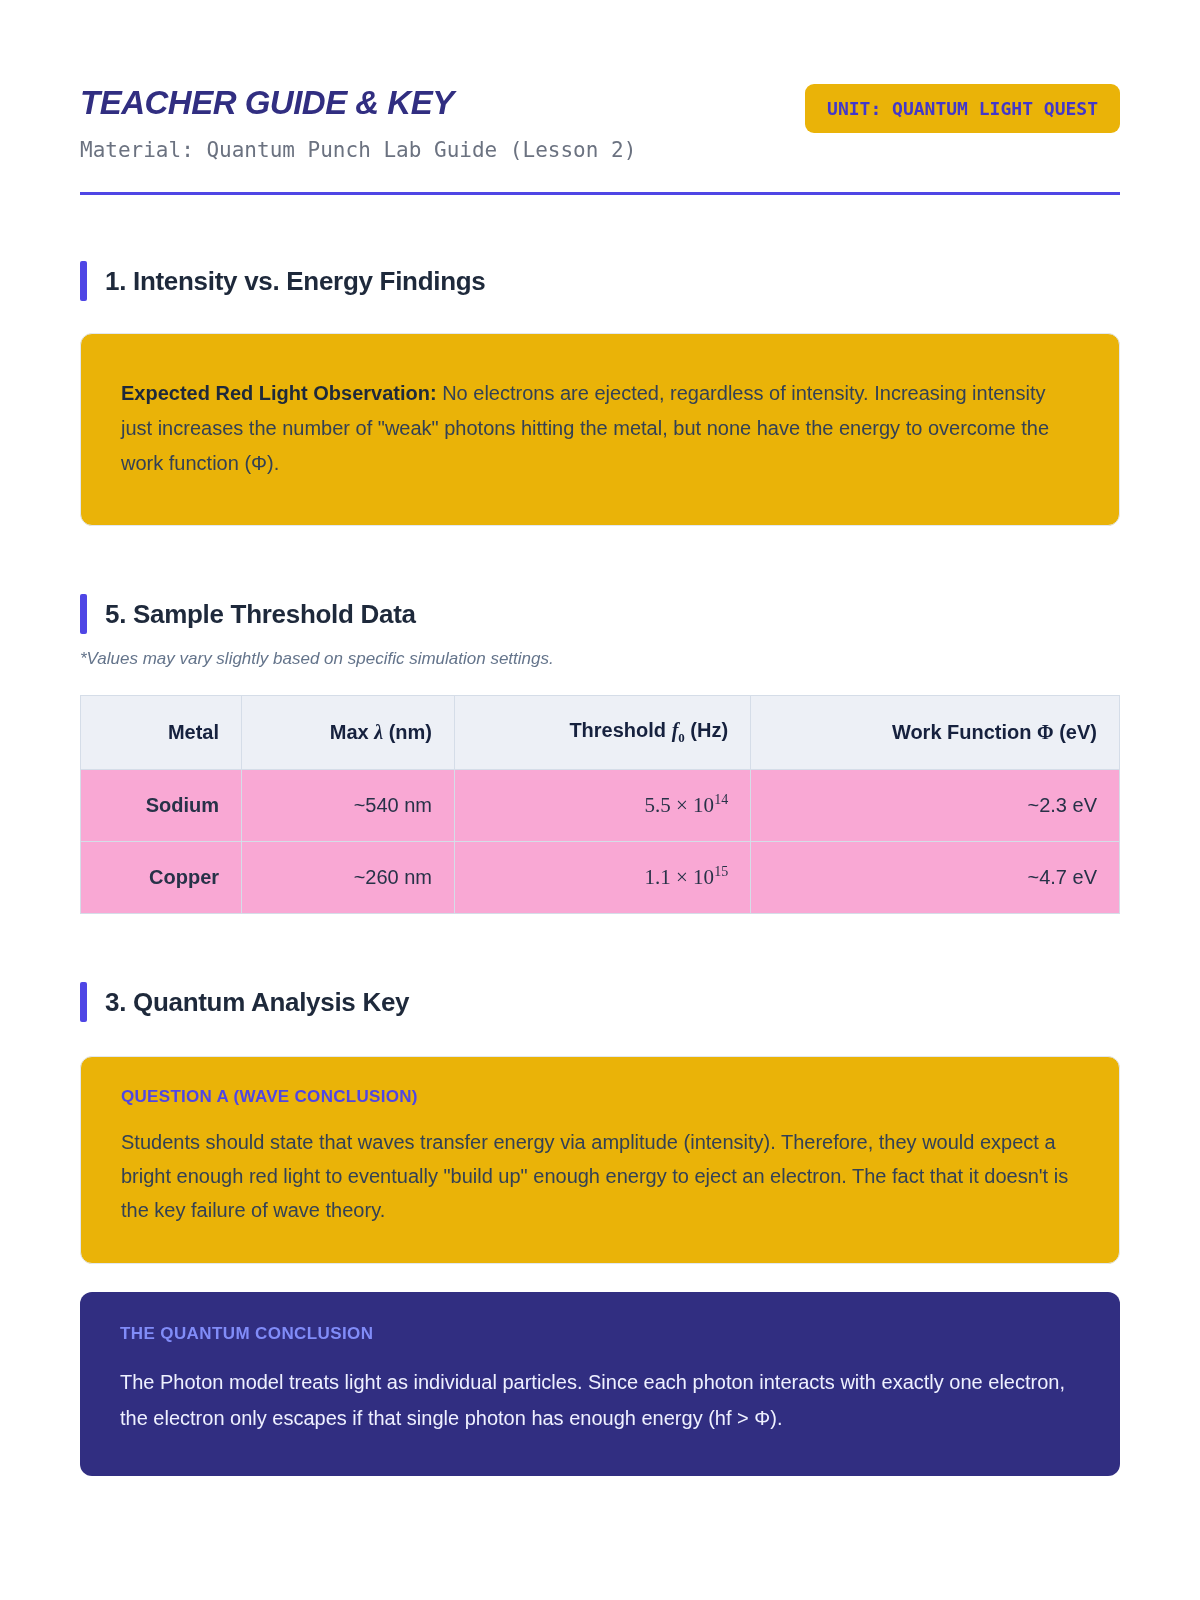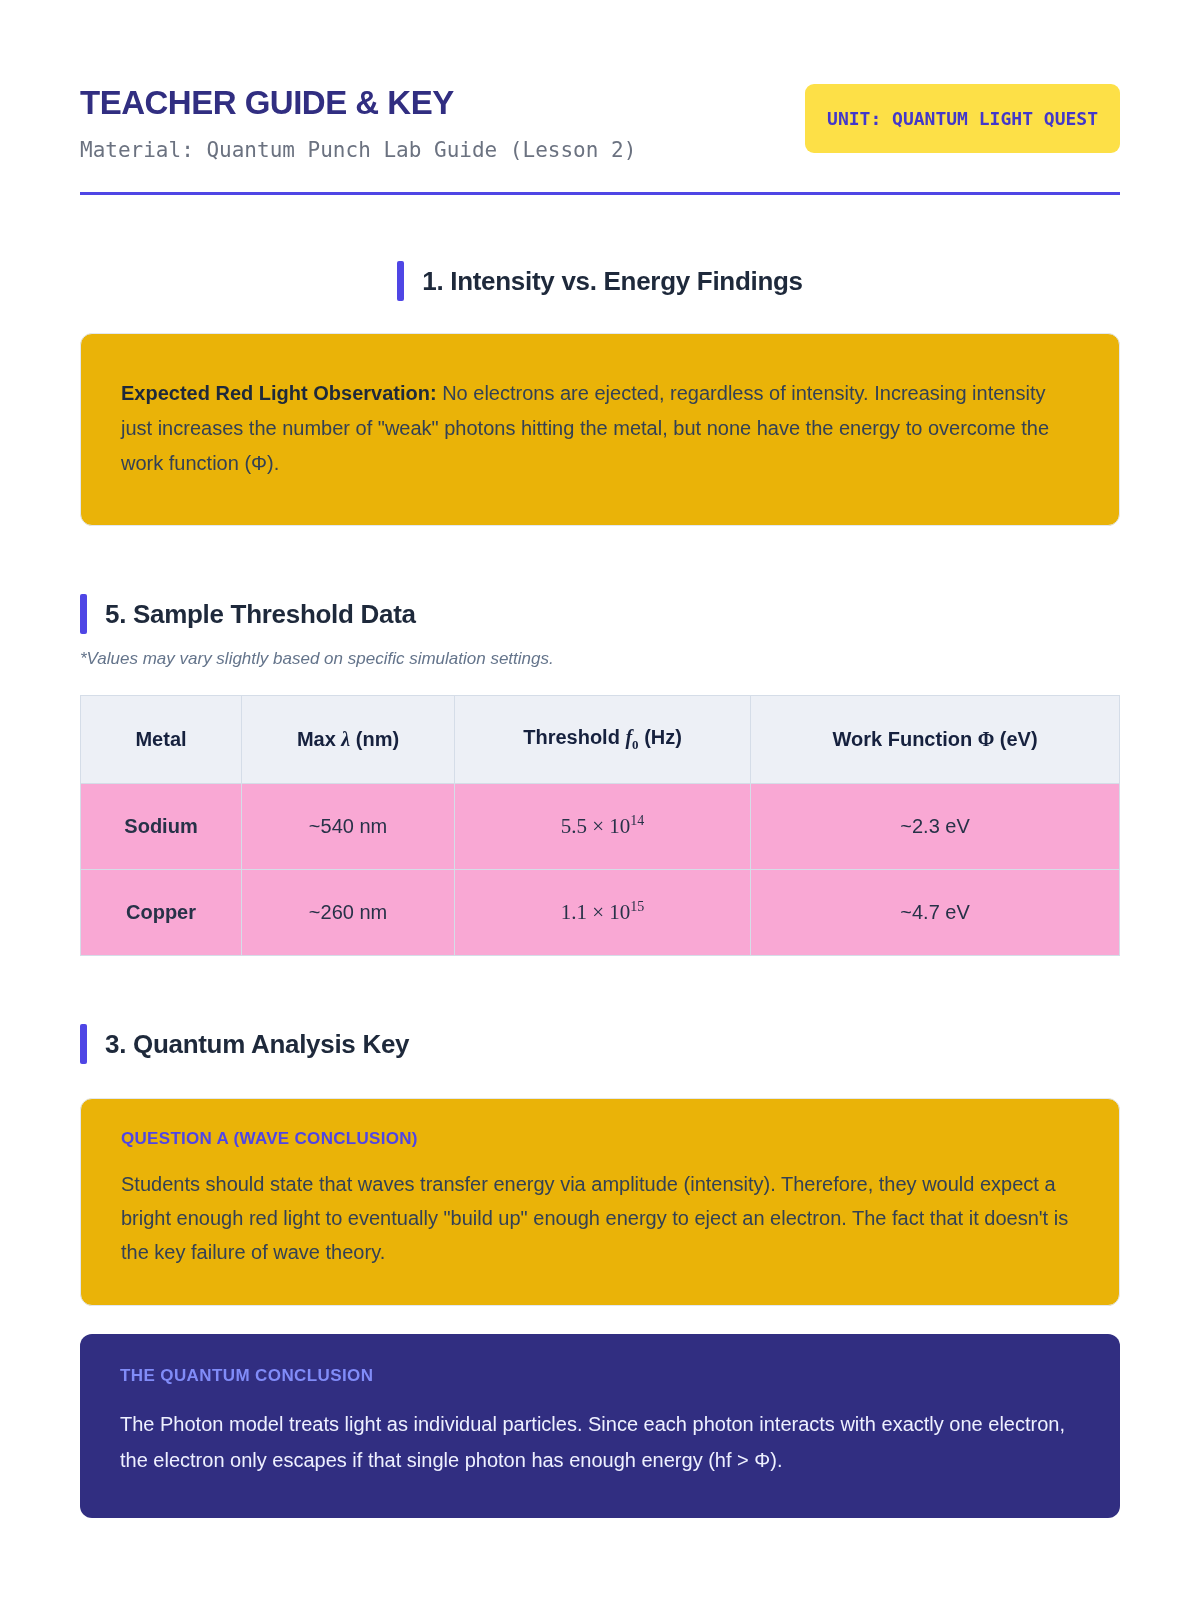--- a/index.html
+++ b/index.html
@@ -2,47 +2,47 @@
 <html><head>
 <meta charset="utf-8">
 <style>
   * { margin: 0; padding: 0; box-sizing: border-box; }
   html, body { width: 1200px; height: 1600px; overflow: hidden; background: #ffffff; }
   body { font-family: "Liberation Sans", sans-serif; color: #334155; }
   .page { width: 1200px; height: 1600px; padding: 84px 80px 0 80px; overflow: hidden; }
 
   
   .header-row { display: flex; justify-content: space-between; align-items: flex-start; }
-  .page-title { font-size: 33px; font-weight: 800; color: #312e81; letter-spacing: -0.5px; }
+  .page-title { font-size: 33px; font-weight: 800; color: #312e81; letter-spacing: -0.5px; font-style: italic; }
   .page-subtitle { margin-top: 16px; font-family: "DejaVu Sans Mono", monospace; font-size: 21px; color: #6b7280; }
-  .unit-badge { background: #fde047; border-radius: 9px; padding: 24px 22px; font-family: "DejaVu Sans Mono", monospace; font-weight: bold; font-size: 18px; color: #4338ca; white-space: nowrap; }
+  .unit-badge { background: #eab308; border-radius: 9px; padding: 14px 22px; font-family: "DejaVu Sans Mono", monospace; font-weight: bold; font-size: 18px; color: #4338ca; white-space: nowrap; }
   .header-rule { border: none; height: 3px; background: #4f46e5; margin-top: 30px; }
 
   
   .section-heading { display: flex; align-items: center; }
   .section-bar { width: 7px; height: 40px; background: #4f46e5; border-radius: 2px; margin-right: 18px; flex: 0 0 auto; }
   .section-heading h2 { font-size: 26px; font-weight: 700; color: #1e293b; letter-spacing: -0.3px; }
-  .sh-1 { margin-top: 66px; justify-content: center; }
+  .sh-1 { margin-top: 66px; }
   .sh-2 { margin-top: 68px; }
   .sh-3 { margin-top: 68px; }
 
   
   .card { background: #eab308; border: 1px solid #e2e8f0; border-radius: 12px; }
   .findings-card { margin-top: 32px; padding: 42px 40px 44px 40px; }
   .findings-card p { font-size: 20px; line-height: 35px; color: #334155; }
   .findings-card p + p { margin-top: 26px; }
   .bold-label { font-weight: 700; color: #1e293b; }
   .italic-term { font-style: italic; }
 
   
   .note { margin-top: 15px; font-size: 17px; font-style: italic; color: #64748b; }
 
   
   .data-table { width: 100%; margin-top: 26px; border-collapse: collapse; table-layout: fixed; }
-  .data-table th, .data-table td { border: 1px solid #d5dde8; text-align: center; padding: 30px 22px; font-size: 20px; vertical-align: middle; }
+  .data-table th, .data-table td { border: 1px solid #d5dde8; text-align: right; padding: 23px 22px; font-size: 20px; vertical-align: middle; }
   .data-table th { background: #edf0f6; font-weight: 700; color: #16213e; }
   .data-table td { background: #f9a8d4; color: #273248; }
   .col-metal { width: 15.5%; }
   .col-lambda { width: 20.5%; }
   .col-threshold { width: 28.5%; }
   .col-work { width: 35.5%; }
   .metal-cell { font-weight: 700; color: #1e293b; }
   .math { font-family: "Liberation Serif", serif; }
   .math-it { font-family: "Liberation Serif", serif; font-style: italic; }
   .math-sub { font-size: 13px; vertical-align: sub; font-style: normal; }

